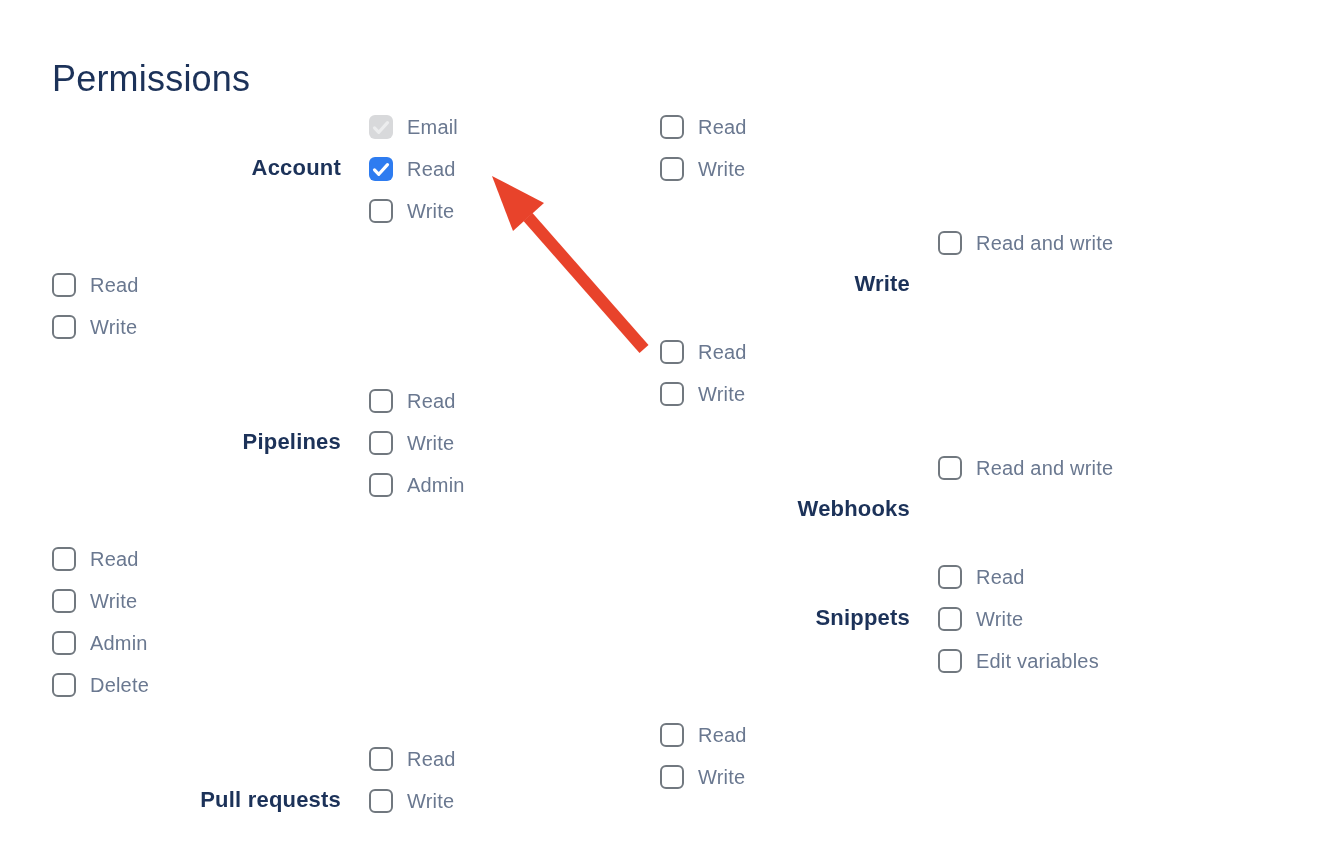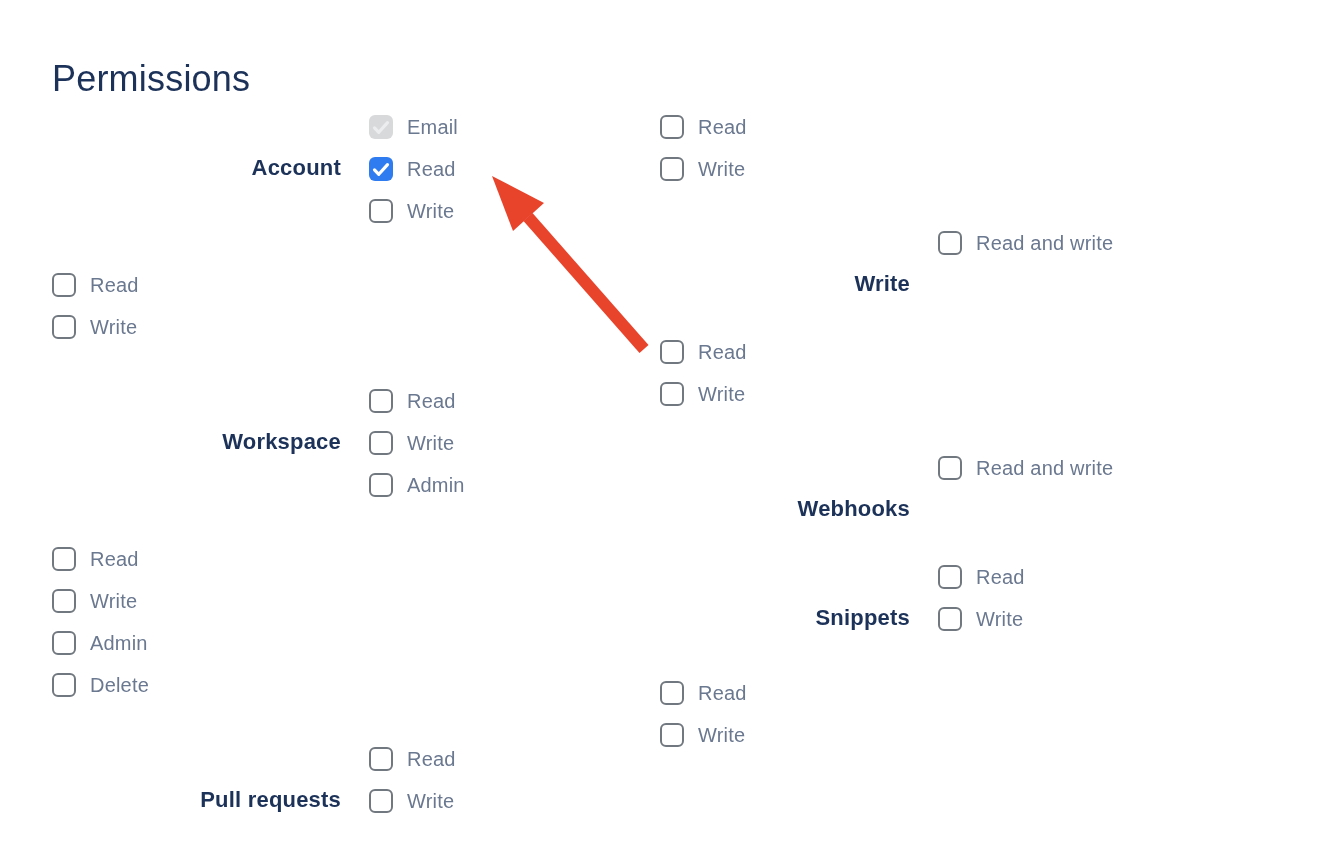--- a/index.html
+++ b/index.html
@@ -128,21 +128,21 @@
             <span class="checkbox unchecked" role="checkbox" aria-checked="false"></span>
             <span class="option-label">Read</span>
           </label>
           <label class="option">
             <span class="checkbox unchecked" role="checkbox" aria-checked="false"></span>
             <span class="option-label">Write</span>
           </label>
         </div>
       </div>
       <div class="group">
-        <div class="group-label"><span class="group-label-text">Workspace</span></div>
+        <div class="group-label"><span class="group-label-text">Pipelines</span></div>
         <div class="options">
           <label class="option">
             <span class="checkbox unchecked" role="checkbox" aria-checked="false"></span>
             <span class="option-label">Read</span>
           </label>
           <label class="option">
             <span class="checkbox unchecked" role="checkbox" aria-checked="false"></span>
             <span class="option-label">Write</span>
           </label>
           <label class="option">
@@ -231,20 +231,24 @@
       <div class="group">
         <div class="group-label"><span class="group-label-text">Snippets</span></div>
         <div class="options">
           <label class="option">
             <span class="checkbox unchecked" role="checkbox" aria-checked="false"></span>
             <span class="option-label">Read</span>
           </label>
           <label class="option">
             <span class="checkbox unchecked" role="checkbox" aria-checked="false"></span>
             <span class="option-label">Write</span>
+          </label>
+          <label class="option">
+            <span class="checkbox unchecked" role="checkbox" aria-checked="false"></span>
+            <span class="option-label">Edit variables</span>
           </label>
         </div>
       </div>
       <div class="group">
         <div class="options">
           <label class="option">
             <span class="checkbox unchecked" role="checkbox" aria-checked="false"></span>
             <span class="option-label">Read</span>
           </label>
           <label class="option">

